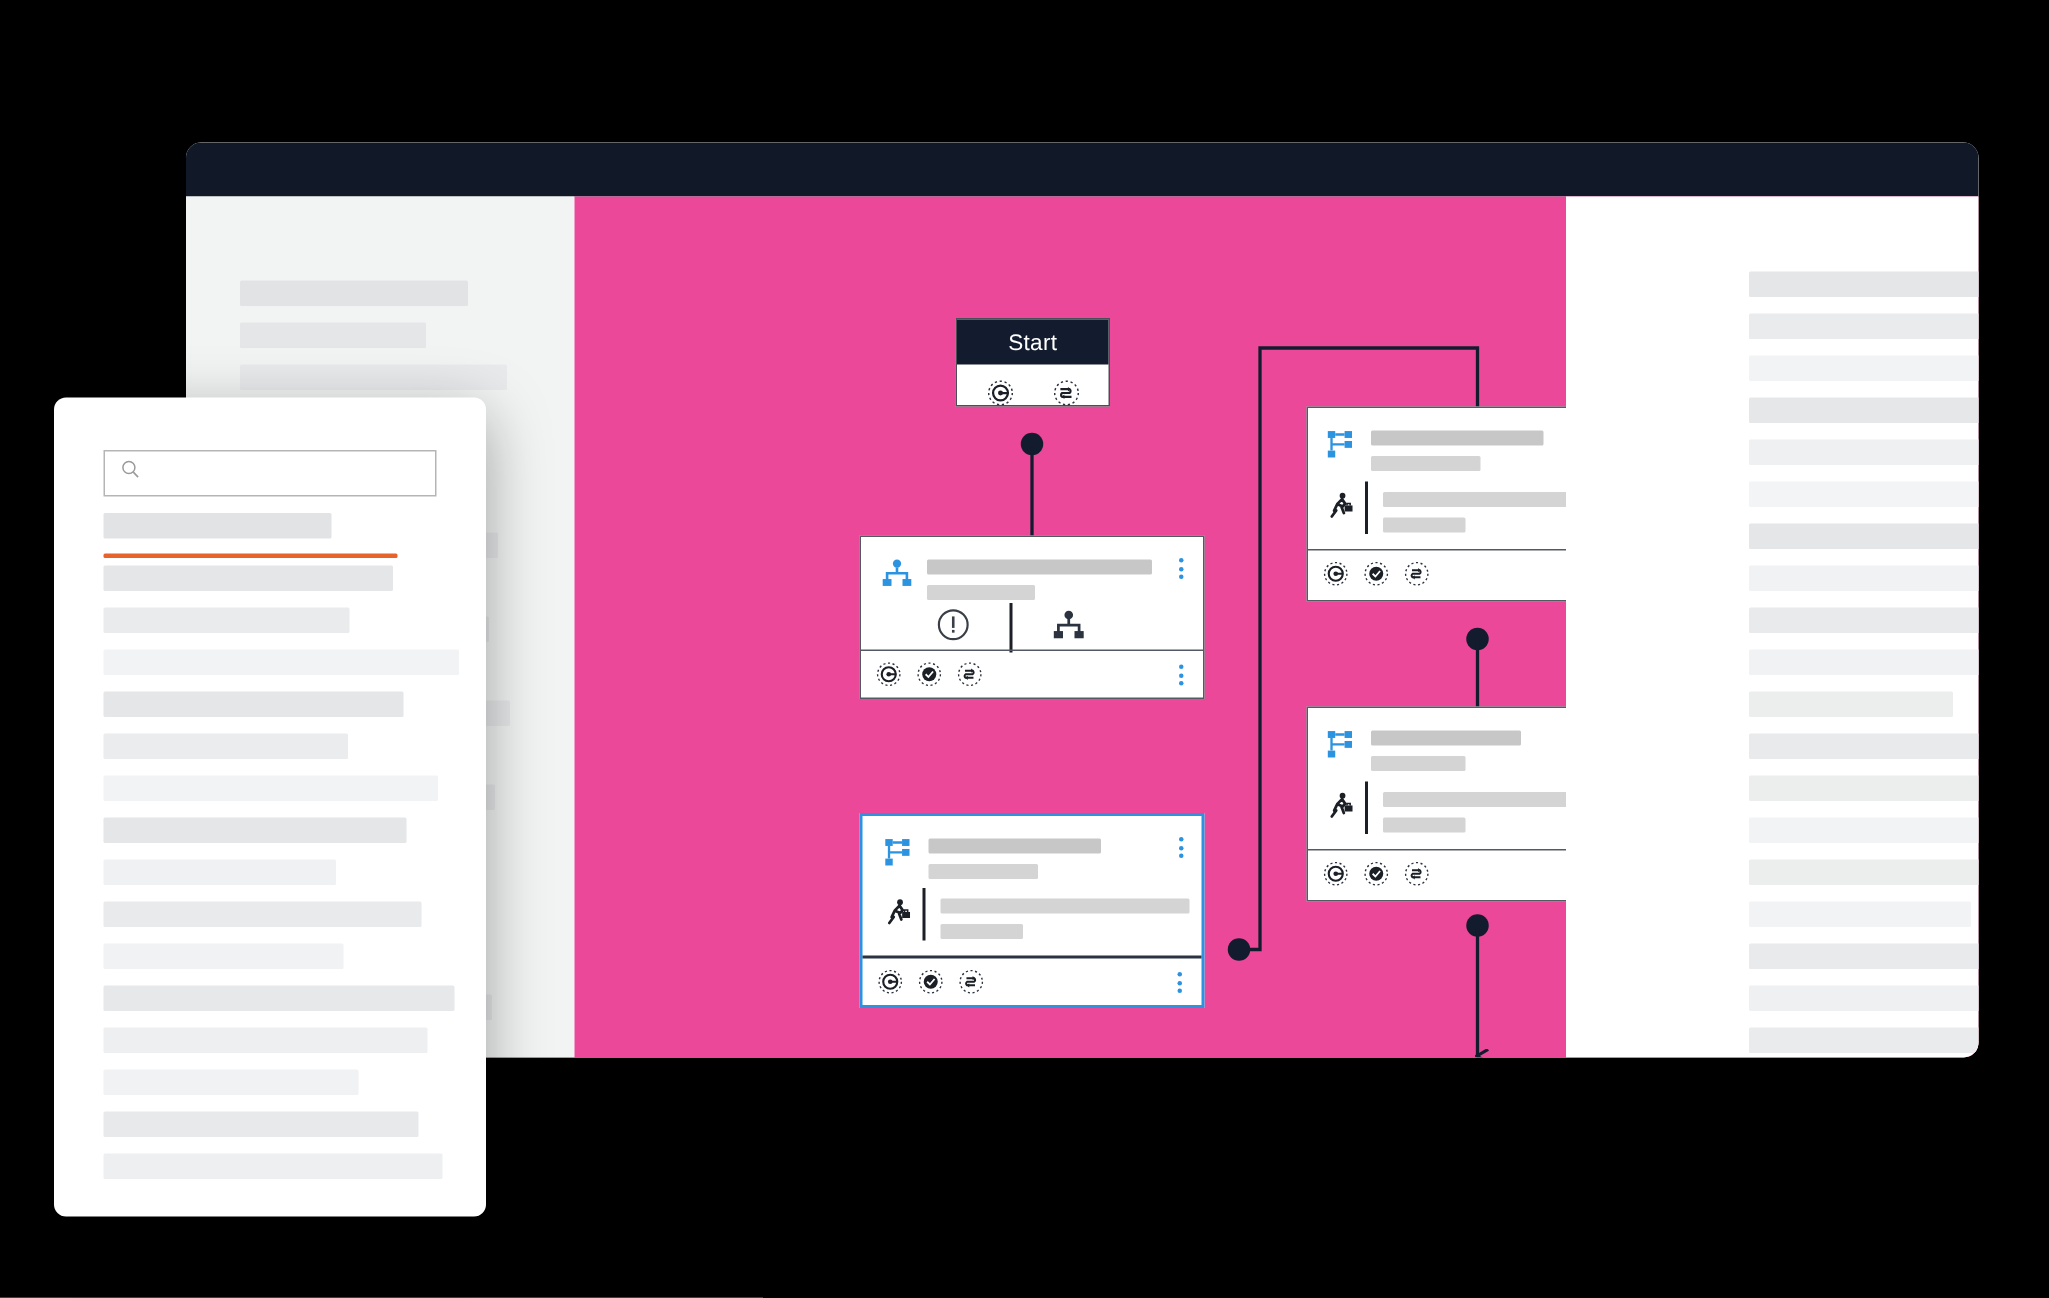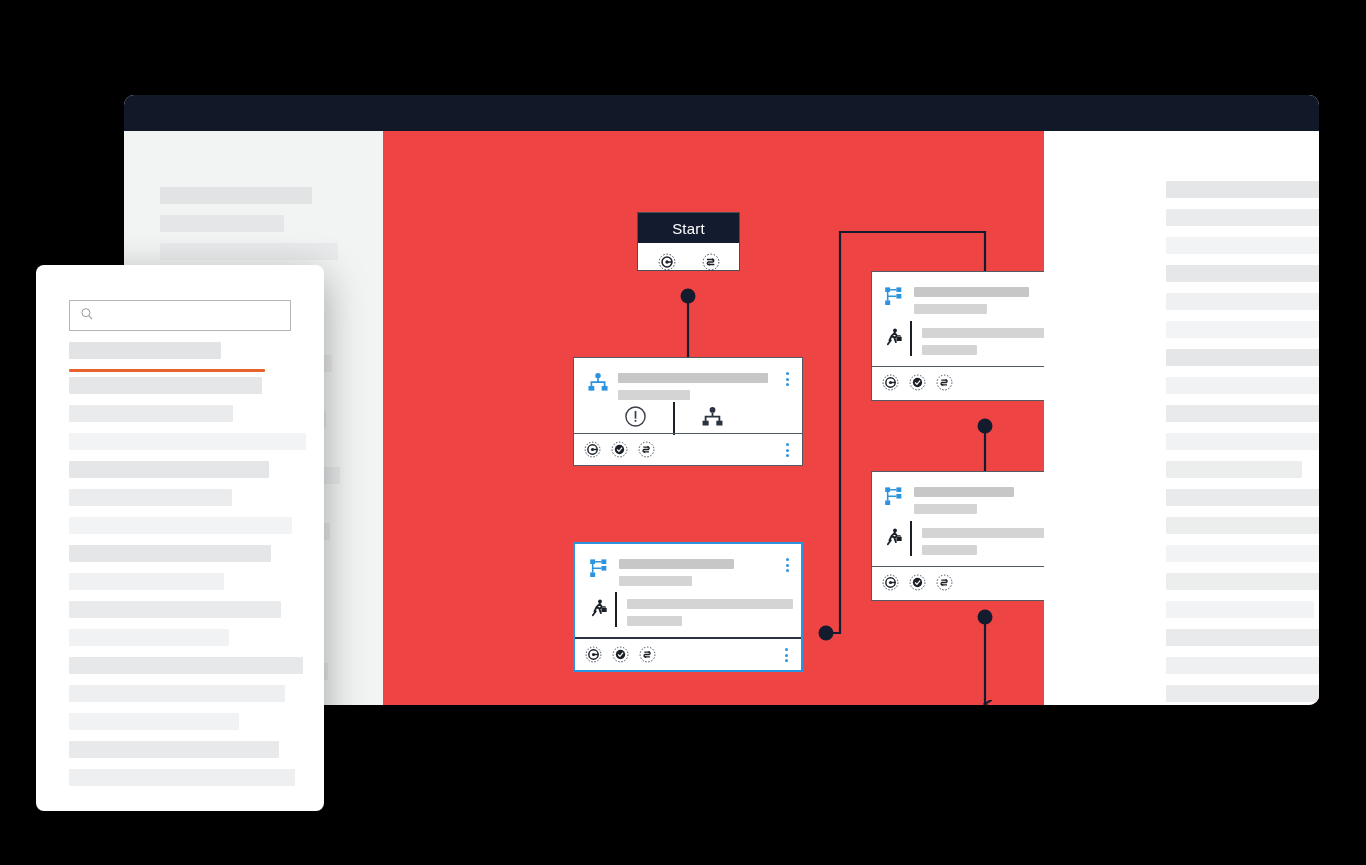--- a/index.html
+++ b/index.html
@@ -27,21 +27,21 @@
     background: #111827;
   }
   #app-sidebar {
     position: absolute; left: 0; top: 36px;
     width: 259px; height: 574px;
     background: #f2f4f4;
   }
   #app-canvas {
     position: absolute; left: 259px; top: 36px;
     width: 936px; height: 574px;
-    background: #ef4444;
+    background: #ec4899;
   }
   #app-rightpane {
     position: absolute; left: 920px; top: 36px;
     width: 275px; height: 574px;
     background: #ffffff;
   }
 
   
   .skel { position: absolute; border-radius: 1px; }
 

